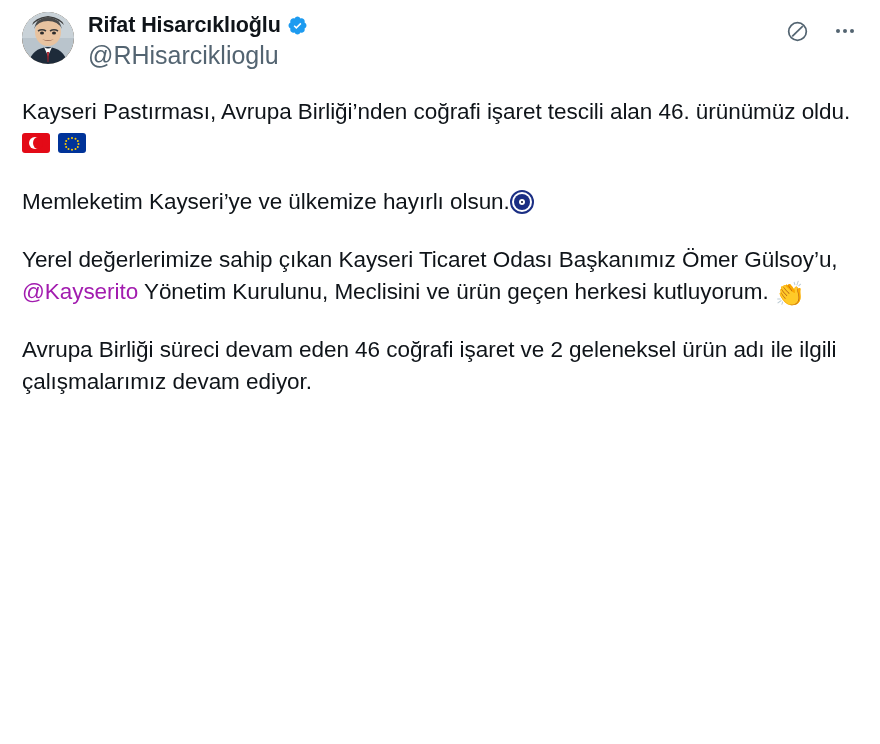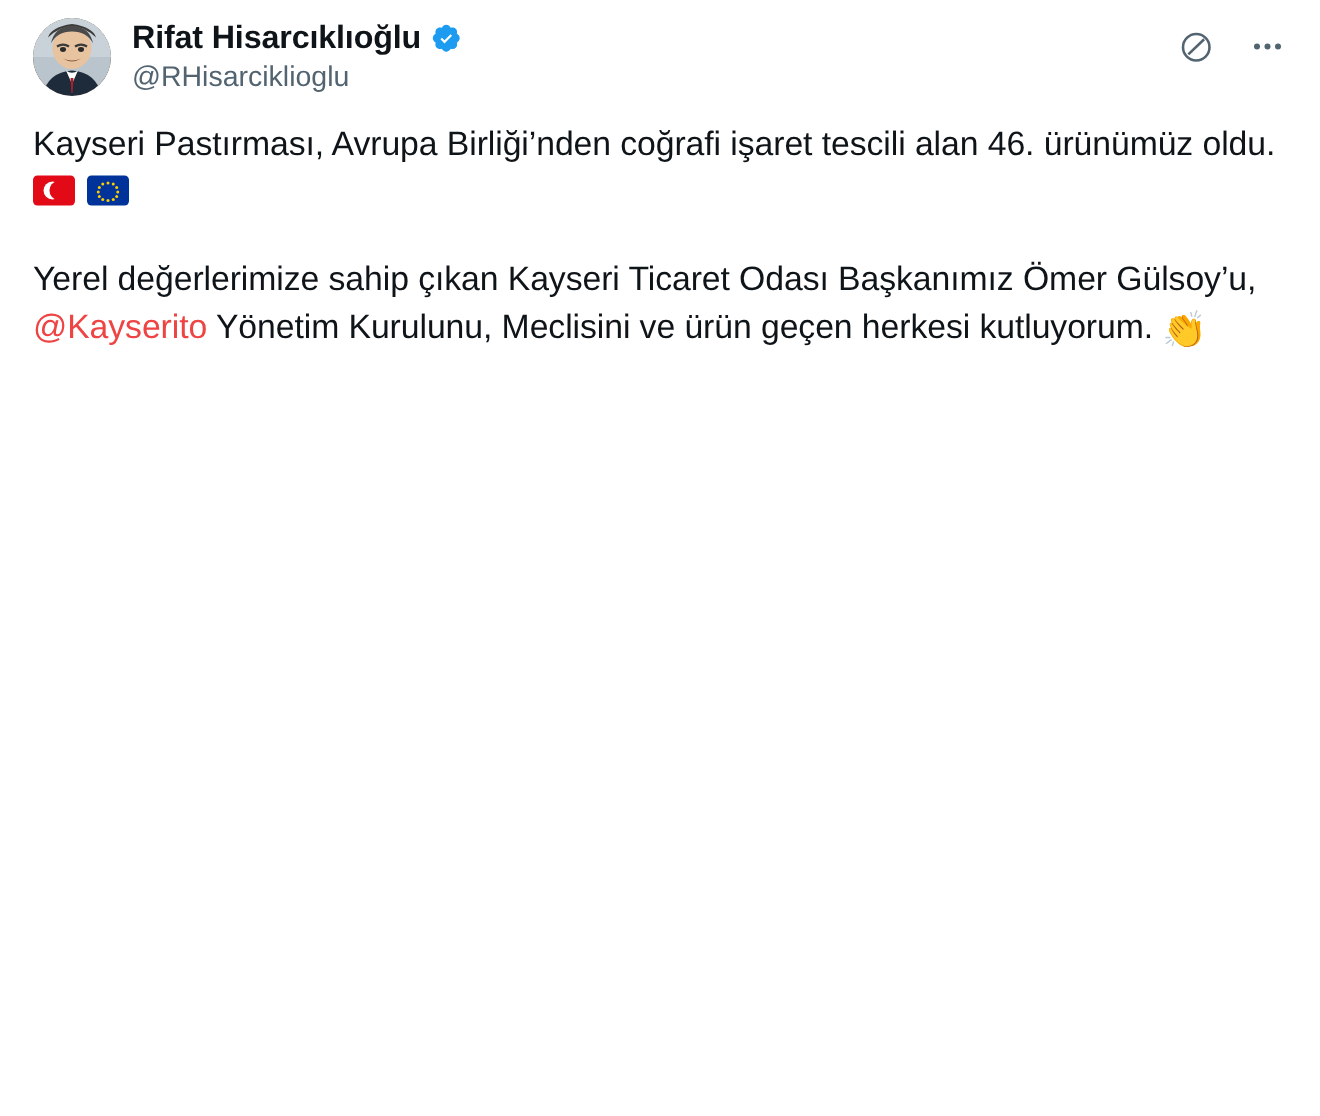--- a/index.html
+++ b/index.html
@@ -64,21 +64,21 @@
     letter-spacing: -0.1px;
     white-space: nowrap;
   }
   .verified {
     width: 21px;
     height: 21px;
     flex: 0 0 21px;
     display: inline-block;
   }
   .handle {
-    font-size: 19px;
+    font-size: 25px;
     color: #536471;
     margin-top: 3px;
     white-space: nowrap;
   }
 
   .header-actions {
     display: flex;
     align-items: center;
     gap: 22px;
     padding-top: 6px;
@@ -89,33 +89,33 @@
     height: 26px;
     display: flex;
     align-items: center;
     justify-content: center;
     color: #536471;
     cursor: pointer;
   }
 
   
   .tweet-body {
-    margin-top: 6px;
+    margin-top: 22px;
     font-size: 22.5px;
     line-height: 1.42;
     color: #0f1419;
     letter-spacing: -0.05px;
   }
   .para {
     margin: 0 0 26px 0;
   }
   .para:last-child { margin-bottom: 0; }
 
   .mention {
-    color: #ef4444;
+    color: #a21caf;
     cursor: pointer;
   }
 
   .emoji {
     display: inline-block;
     vertical-align: -3px;
     line-height: 1;
   }
   .flag {
     width: 28px;
@@ -257,22 +257,26 @@
               <circle cx="14" cy="16.7" r="1"></circle>
               <circle cx="10.5" cy="16" r="1"></circle>
               <circle cx="8.2" cy="14" r="1"></circle>
               <circle cx="7.5" cy="11" r="1"></circle>
               <circle cx="8.2" cy="8" r="1"></circle>
               <circle cx="10.5" cy="5.7" r="1"></circle>
             </g>
           </svg></span>
     </p>
 
+    <p class="para">
+      <span>Memleketim Kayseri’ye ve ülkemize hayırlı olsun.</span><span class="nazar emoji"></span>
+    </p>
 
 
     <p class="para">
       <span>Yerel değerlerimize sahip çıkan Kayseri Ticaret Odası Başkanımız Ömer Gülsoy’u, </span><span class="mention">@Kayserito</span><span> Yönetim Kurulunu, Meclisini ve ürün geçen herkesi kutluyorum. </span><span class="clap emoji">👏</span>
     </p>
 
 
+    <p class="para">Avrupa Birliği süreci devam eden 46 coğrafi işaret ve 2 geleneksel ürün adı ile ilgili çalışmalarımız devam ediyor.</p>
 
   </div>
 </div>
 
 </body></html>

